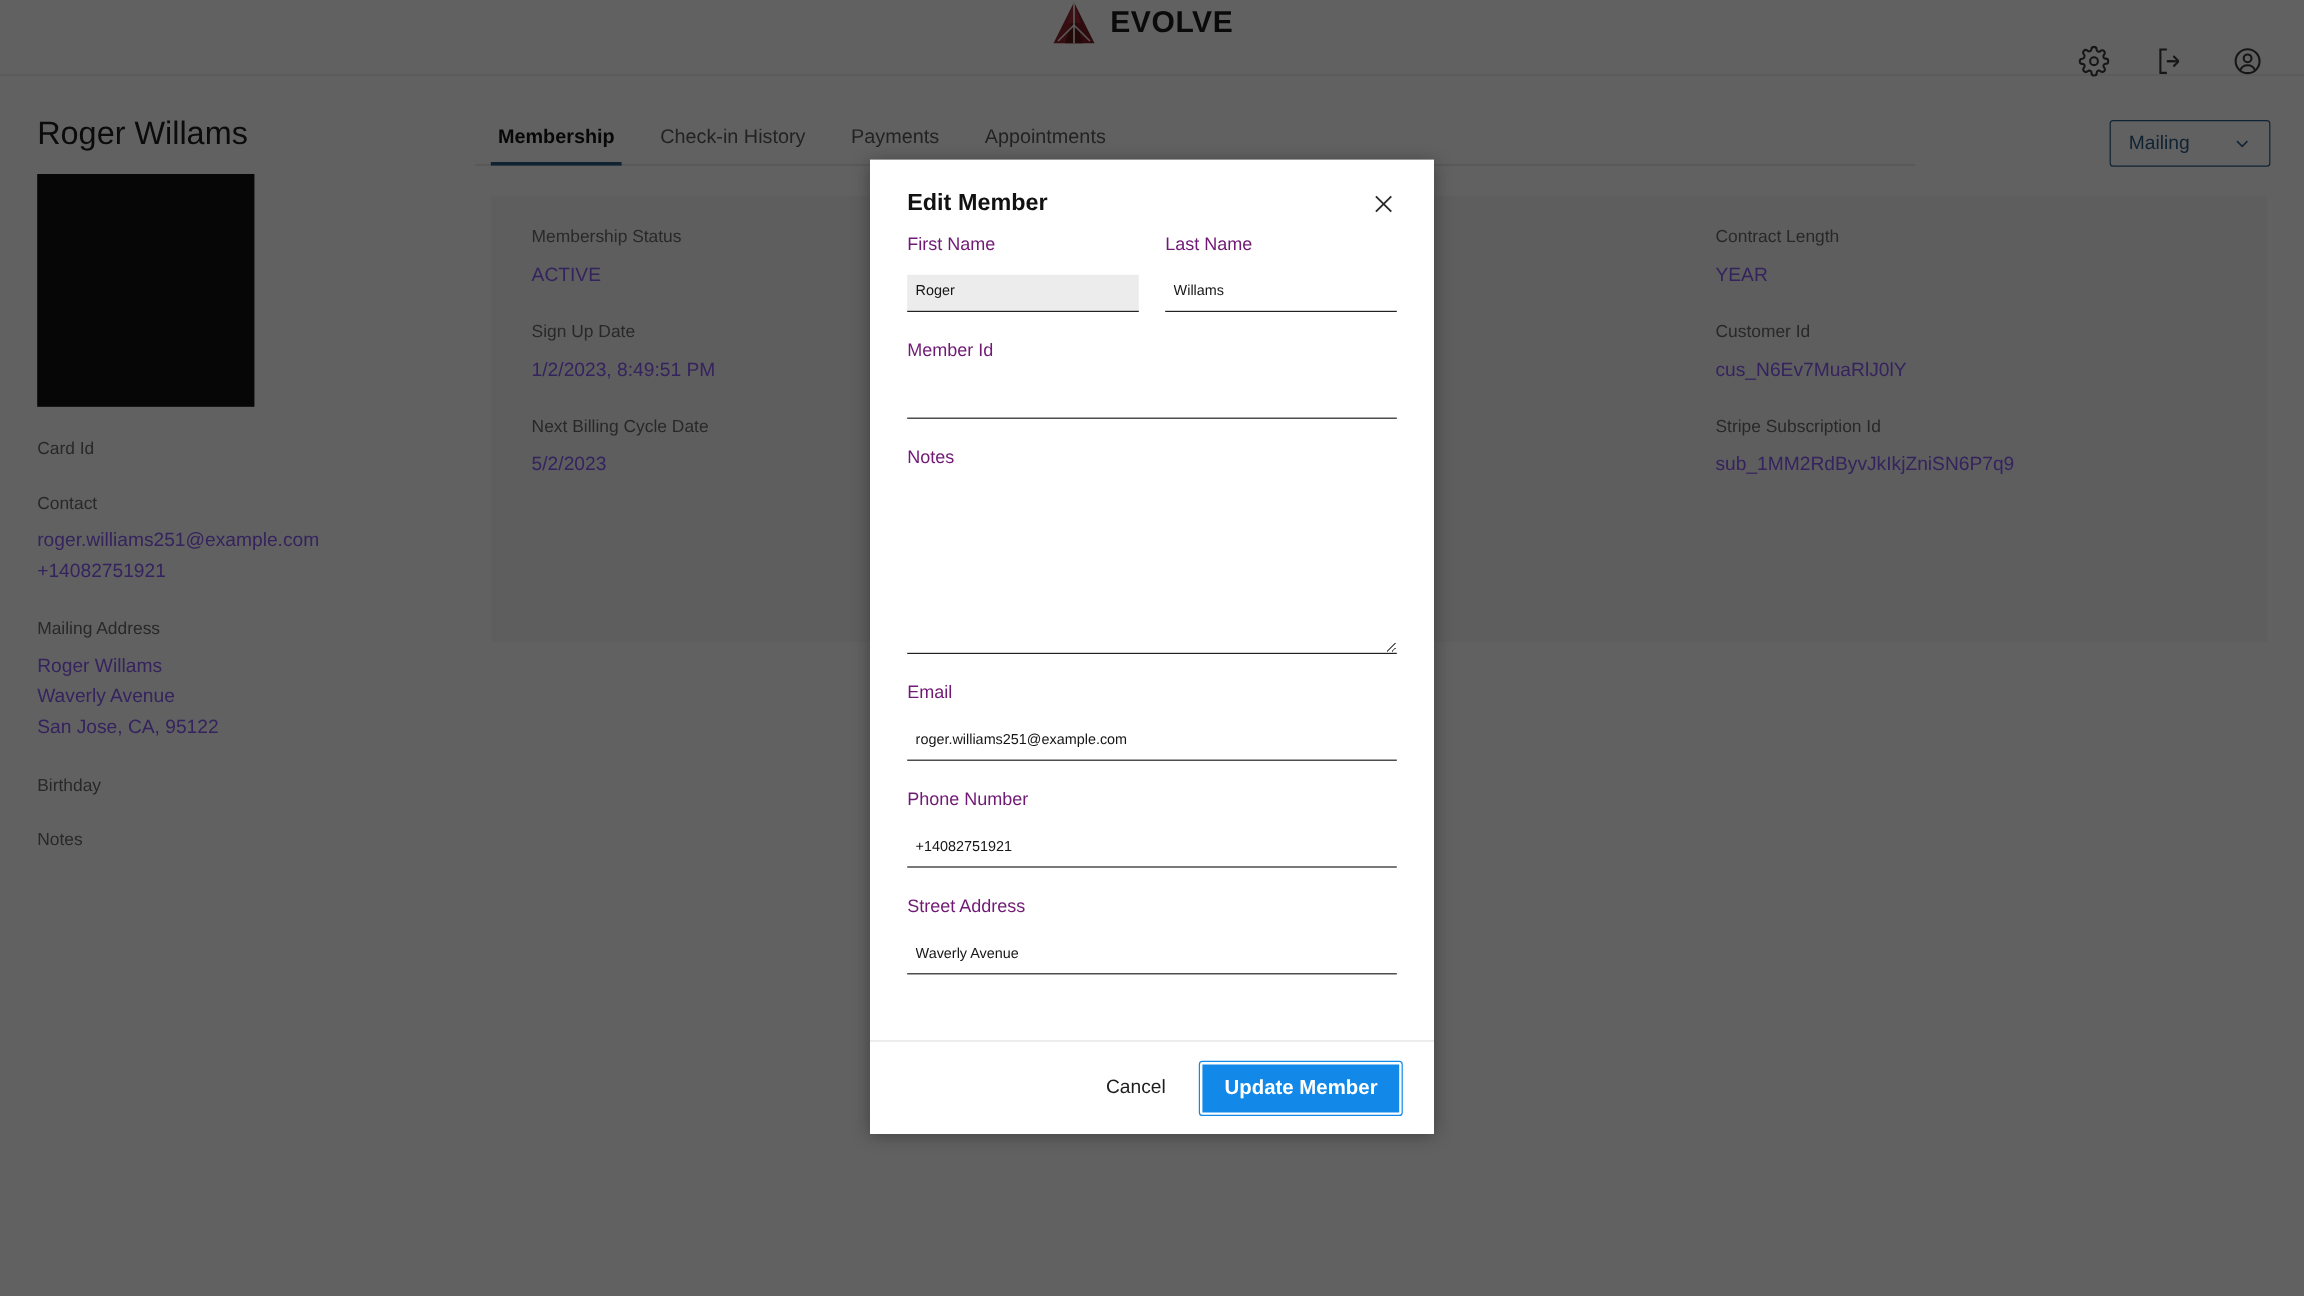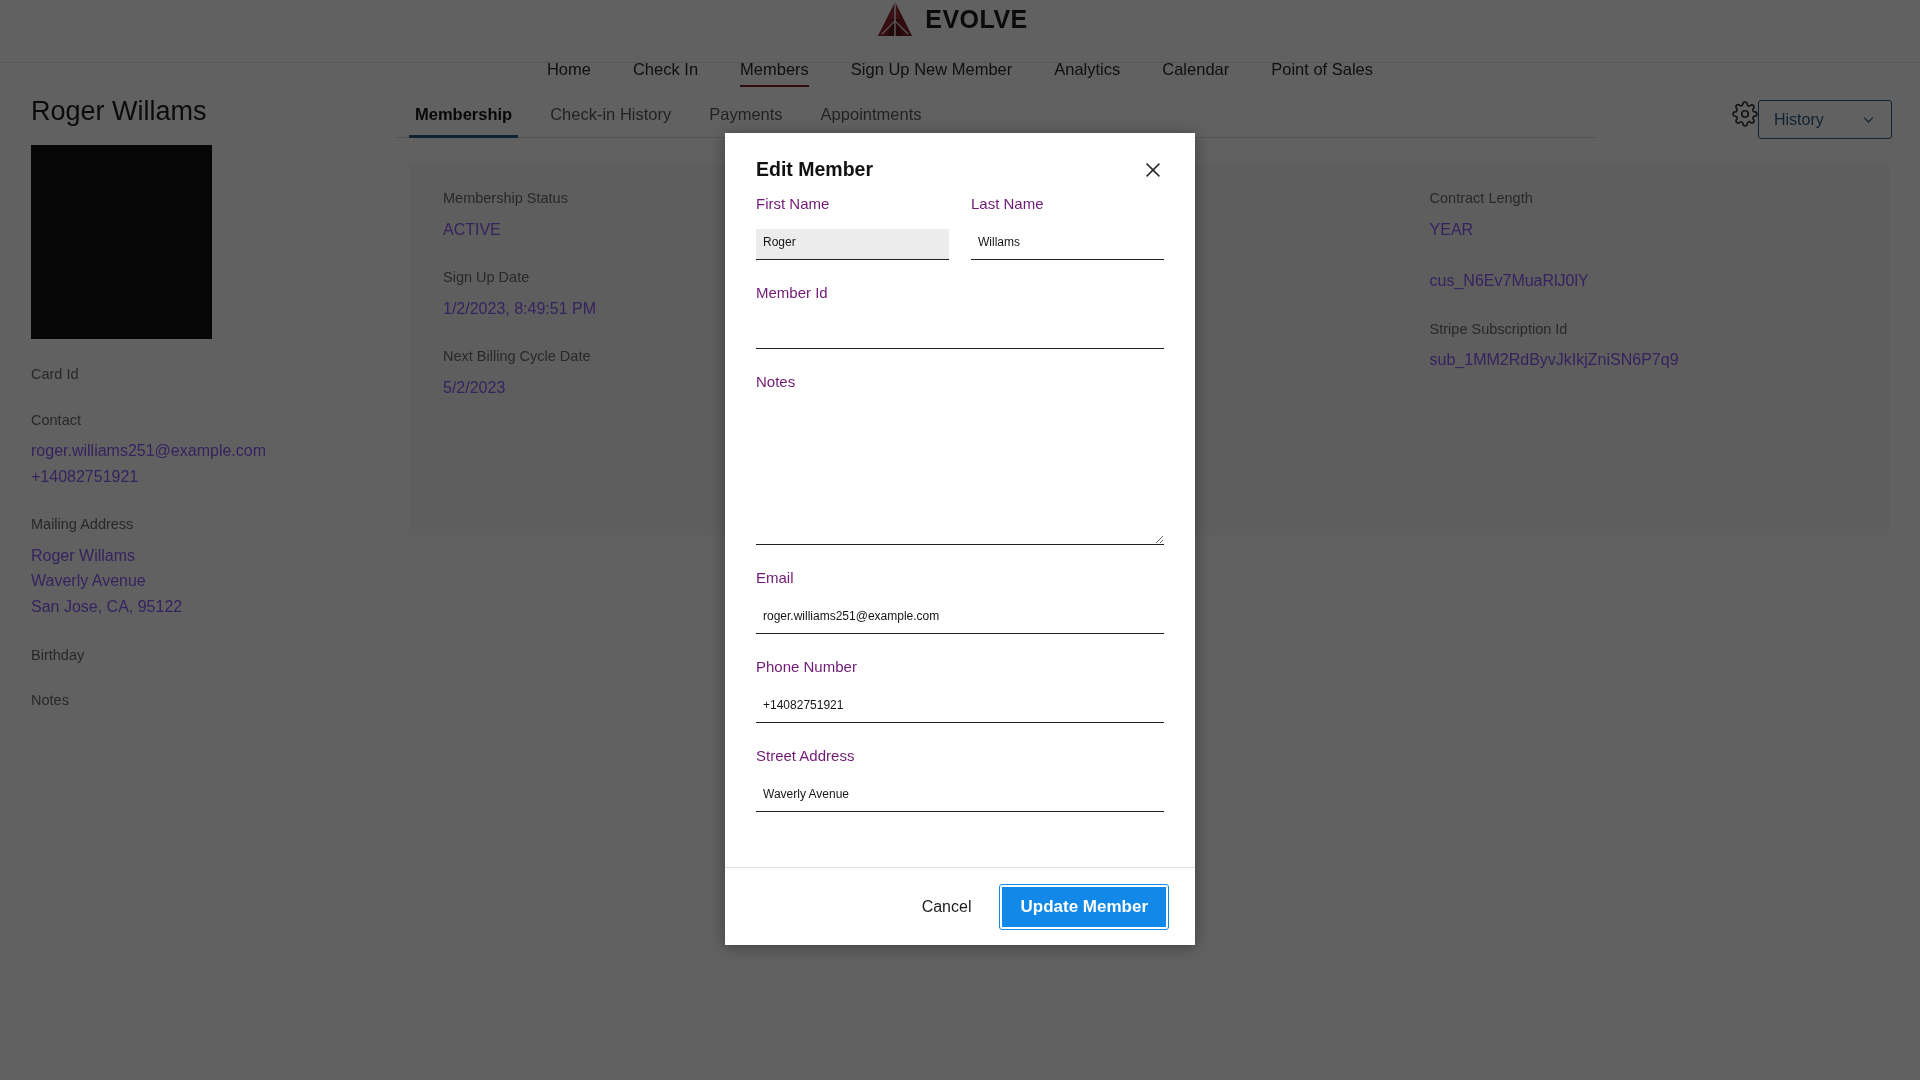--- a/index.html
+++ b/index.html
@@ -204,29 +204,20 @@
         <polygon points="20,14 28,38 12,38" fill="#5d161c"></polygon>
         <polygon points="20,2 26,20 14,20" fill="#9e2f39"></polygon>
         <rect x="19" y="2" width="2" height="36" fill="#ffffff" opacity="0"></rect>
         <path d="M20 2 L20 38" stroke="#ffffff" stroke-width="1.6" opacity=".85"></path>
         <path d="M20 22 L6 36" stroke="#ffffff" stroke-width="1.4" opacity=".85"></path>
         <path d="M20 22 L34 36" stroke="#ffffff" stroke-width="1.4" opacity=".85"></path>
       </svg>
       <span class="brand-text">EVOLVE</span>
     </div>
 
-    <div class="navlinks">
-      <div class="navlink">Home</div>
-      <div class="navlink">Check In</div>
-      <div class="navlink active">Members</div>
-      <div class="navlink">Sign Up New Member</div>
-      <div class="navlink">Analytics</div>
-      <div class="navlink">Calendar</div>
-      <div class="navlink">Point of Sales</div>
-    </div>
 
     <div class="topbar-right">
       <svg class="topicon" viewBox="0 0 24 24" fill="none" stroke="currentColor" stroke-width="1.6">
         <circle cx="12" cy="12" r="3"></circle>
         <path d="M19.4 15a1.65 1.65 0 0 0 .33 1.82l.06.06a2 2 0 1 1-2.83 2.83l-.06-.06a1.65 1.65 0 0 0-1.82-.33 1.65 1.65 0 0 0-1 1.51V21a2 2 0 0 1-4 0v-.09a1.65 1.65 0 0 0-1.08-1.51 1.65 1.65 0 0 0-1.82.33l-.06.06a2 2 0 1 1-2.83-2.83l.06-.06a1.65 1.65 0 0 0 .33-1.82 1.65 1.65 0 0 0-1.51-1H3a2 2 0 0 1 0-4h.09A1.65 1.65 0 0 0 4.6 8.6a1.65 1.65 0 0 0-.33-1.82l-.06-.06a2 2 0 1 1 2.83-2.83l.06.06a1.65 1.65 0 0 0 1.82.33H9a1.65 1.65 0 0 0 1-1.51V3a2 2 0 0 1 4 0v.09a1.65 1.65 0 0 0 1 1.51 1.65 1.65 0 0 0 1.82-.33l.06-.06a2 2 0 1 1 2.83 2.83l-.06.06a1.65 1.65 0 0 0-.33 1.82V9a1.65 1.65 0 0 0 1.51 1H21a2 2 0 0 1 0 4h-.09a1.65 1.65 0 0 0-1.51 1z"></path>
       </svg>
       <svg class="topicon" viewBox="0 0 24 24" fill="none" stroke="currentColor" stroke-width="1.6">
         <path d="M9 3H4v18h5"></path>
         <path d="M15 12H9"></path>
         <path d="M18 12l-4-4"></path>
@@ -273,21 +264,21 @@
   </div>
 
   <div id="tabs">
     <div class="tab active">Membership</div>
     <div class="tab">Check-in History</div>
     <div class="tab">Payments</div>
     <div class="tab">Appointments</div>
   </div>
 
   <div id="actions-btn">
-    <span>History</span>
+    <span>Mailing</span>
     <svg class="chev" viewBox="0 0 24 24" fill="none" stroke="currentColor" stroke-width="2">
       <path d="M5 9l7 7 7-7"></path>
     </svg>
   </div>
 
   <div id="detail-card">
     <div class="detail-col">
       <div class="field-group">
         <div class="field-label">Membership Status</div>
         <div class="field-value">ACTIVE</div>
@@ -303,20 +294,21 @@
     </div>
 
     <div class="detail-col"></div>
 
     <div class="detail-col">
       <div class="field-group">
         <div class="field-label">Contract Length</div>
         <div class="field-value">YEAR</div>
       </div>
       <div class="field-group">
+        <div class="field-label">Customer Id</div>
         <div class="field-value">cus_N6Ev7MuaRlJ0lY</div>
       </div>
       <div class="field-group">
         <div class="field-label">Stripe Subscription Id</div>
         <div class="field-value">sub_1MM2RdByvJkIkjZniSN6P7q9</div>
       </div>
     </div>
   </div>
 </div>
 

